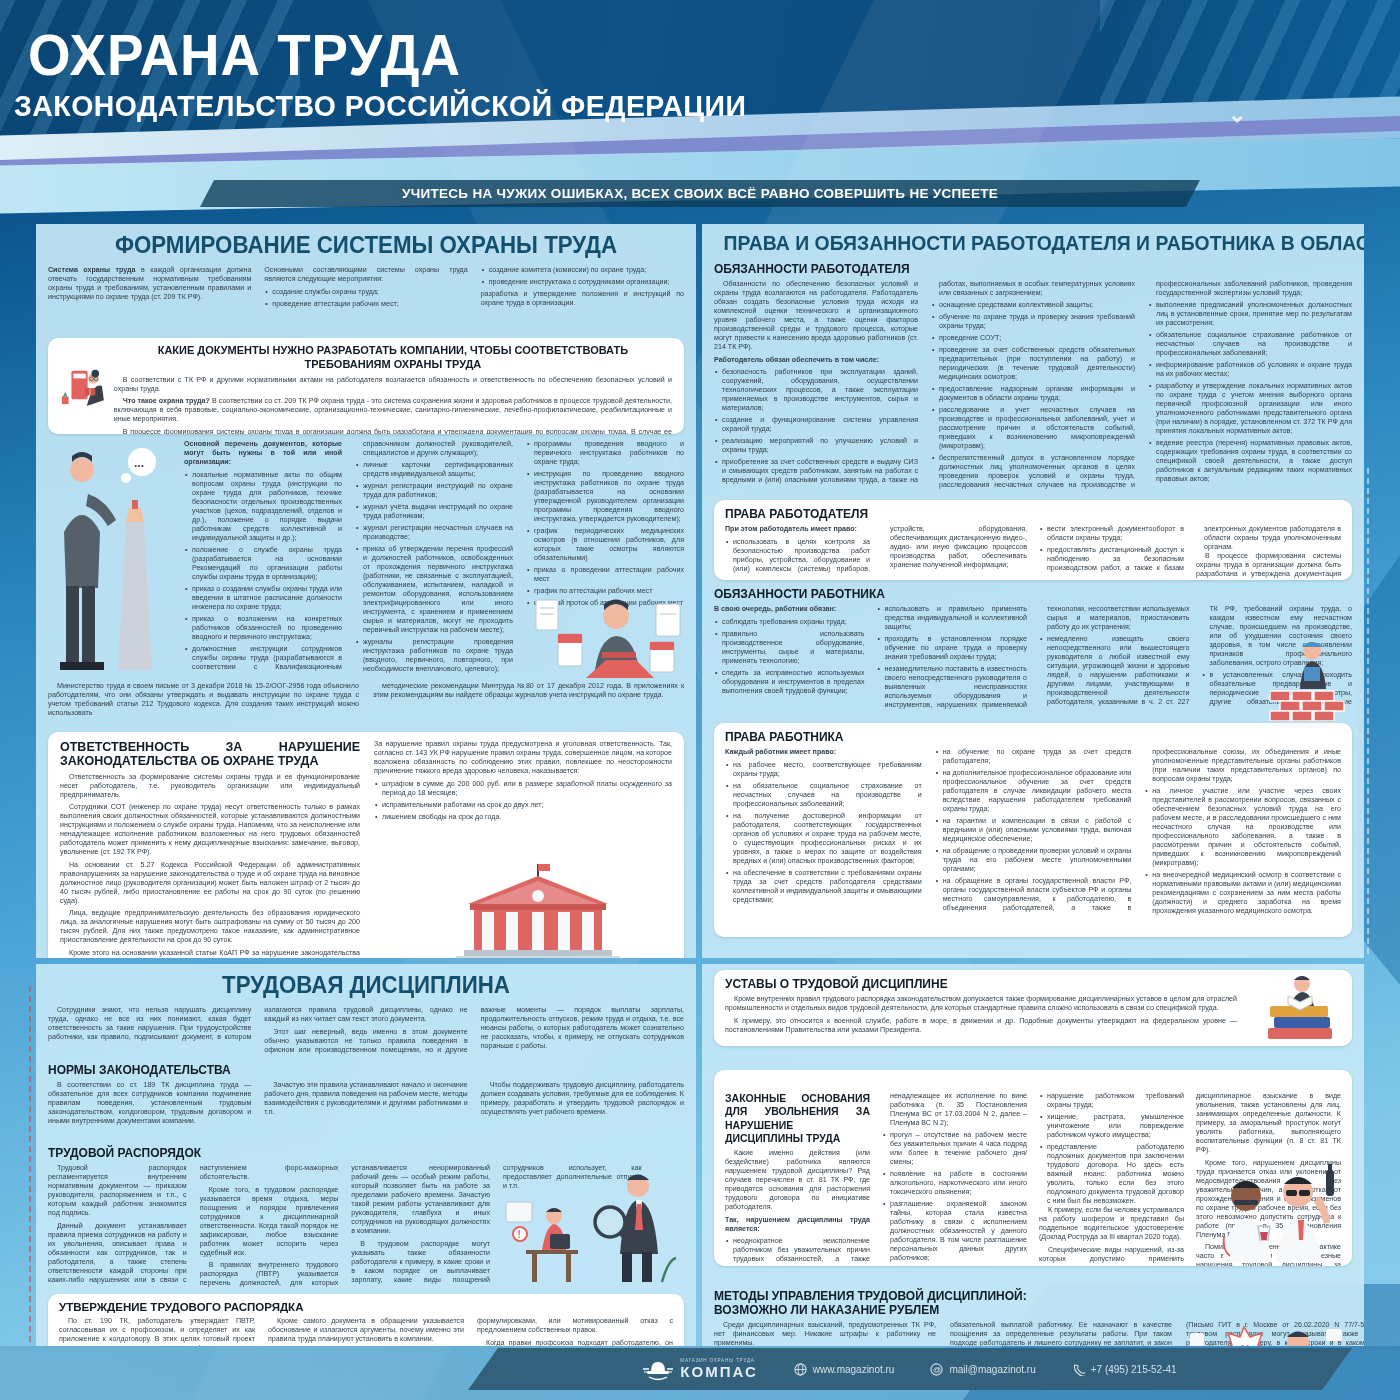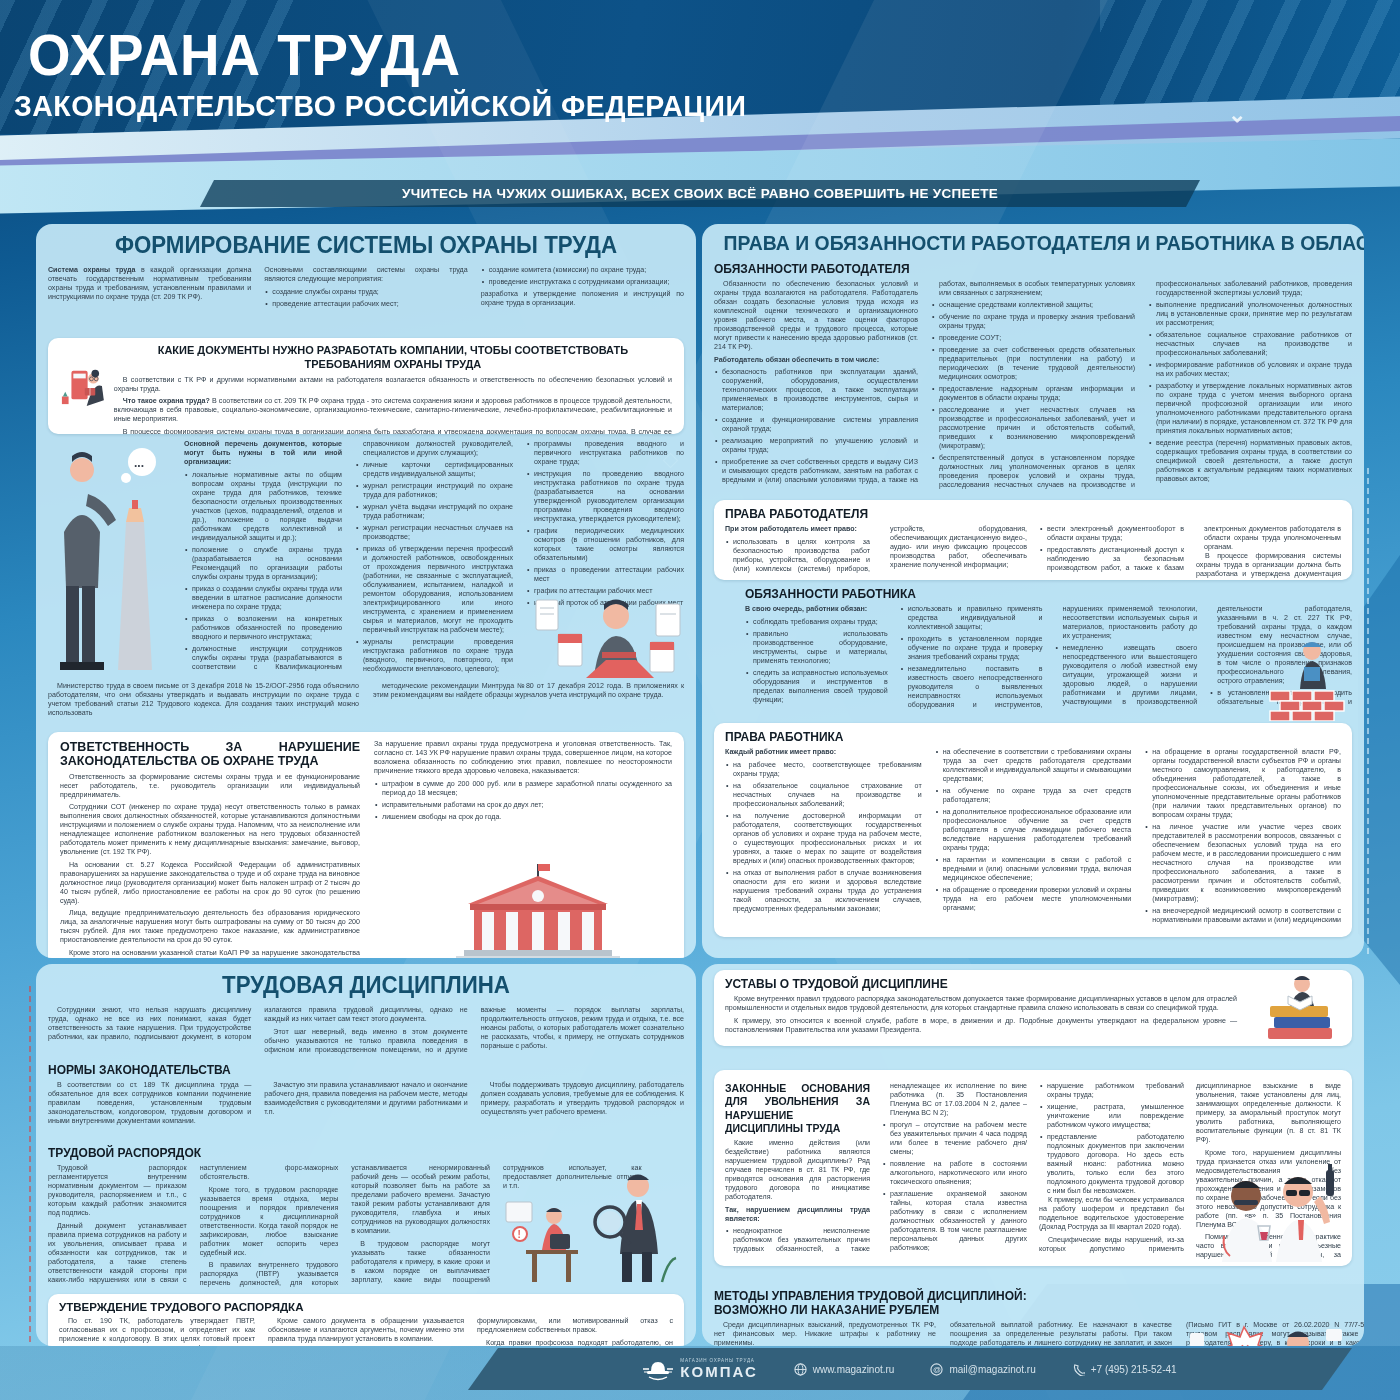--- a/index.html
+++ b/index.html
@@ -24,21 +24,21 @@
   .dmd{width:9px;height:9px;border:1.5px solid rgba(255,255,255,.55);transform:rotate(45deg);}
   .chev-char{color:rgba(255,255,255,.8);font-size:22px;font-weight:bold;}
   
   .title-wrap{position:absolute;top:22px;left:0;right:0;text-align:left;color:#fff;z-index:5;}
   .title{font-size:57px;font-weight:bold;letter-spacing:1px;margin:0;transform:scaleX(.96);}
   .subtitle{font-size:29px;font-weight:bold;letter-spacing:.5px;margin:2px 0 0;transform:scaleX(.98);}
   .slogan{position:absolute;top:180px;left:200px;right:200px;height:27px;background:rgba(12,59,88,.78);
     clip-path:polygon(14px 0,100% 0,calc(100% - 14px) 100%,0 100%);
     display:flex;align-items:center;justify-content:center;color:#fff;font-weight:bold;font-size:13.5px;letter-spacing:.3px;z-index:5;}
   
-  .panel{position:absolute;background:rgba(196,231,246,.93);border-radius:16px;padding:6px 12px;box-sizing:border-box;overflow:hidden;z-index:4;}
+  .panel{position:absolute;background:rgba(196,231,246,.93);border-radius:0;padding:6px 12px;box-sizing:border-box;overflow:hidden;z-index:4;}
   #panel-tl{left:36px;top:224px;width:660px;height:734px;}
   #panel-tr{left:702px;top:224px;width:662px;height:734px;}
   #panel-bl{left:36px;top:964px;width:660px;height:382px;}
   #panel-br{left:702px;top:964px;width:662px;height:382px;}
   .card{background:#fff;border-radius:10px;box-shadow:0 1px 3px rgba(25,75,105,.18);box-sizing:border-box;overflow:hidden;}
   h2.section{font-size:23px;font-weight:bold;color:#14506e;text-align:center;margin:2px 0 7px;transform:scaleX(.97);white-space:nowrap;}
   h2.section-sm{font-size:20px;}
   h3.card-title{font-size:11.5px;font-weight:bold;color:#111c26;margin:0 0 4px;}
   h4.sub{font-size:12px;font-weight:bold;color:#111c26;margin:0 0 4px;}
   .txt,.txt p,.txt li{font-size:7.1px;line-height:1.27;color:#32404d;text-align:justify;}
@@ -61,35 +61,35 @@
   .doc-list{position:relative;display:grid;grid-template-columns:126px 1fr;gap:10px;height:238px;margin-bottom:4px;overflow:hidden;}
   .doc-flow{height:238px;}
   .docs-man-wrap{position:absolute;right:0;bottom:0;width:152px;height:88px;}
   .fn-row{height:44px;overflow:hidden;margin-bottom:6px;}
   .resp-card{height:240px;display:grid;grid-template-columns:300px 1fr;gap:14px;padding:8px 12px;position:relative;}
   .resp-card h3{font-size:12.5px;line-height:1.15;}
   .building-wrap{position:absolute;right:56px;bottom:6px;width:180px;height:104px;}
   .emp-flow{height:214px;margin-bottom:6px;}
   .emp-rights{height:80px;padding:7px 11px;margin-bottom:7px;}
   .emp-rights .flow{height:54px;}
-  .worker-duties{position:relative;margin-bottom:8px;margin-left:31px;}
+  .worker-duties{position:relative;margin-bottom:8px;}
   .wd-flow{height:110px;}
   .builder-wrap{position:absolute;right:0;bottom:-6px;width:86px;height:88px;z-index:6;}
   .worker-rights{height:214px;padding:7px 11px;}
   .worker-rights .flow{height:184px;}
   .disc-intro{height:52px;margin-bottom:5px;}
   .norms-flow{height:46px;margin-bottom:19px;}
   .tr-grid{display:grid;grid-template-columns:1fr 186px;gap:8px;margin-bottom:6px;}
   .tr-flow{height:124px;}
   .approve-card{height:96px;padding:7px 11px;}
   .approve-card .flow{height:66px;}
   .charters-card{height:76px;padding:7px 11px;position:relative;margin-bottom:7px;}
   .charters-card .ctext{margin-right:104px;}
   .books-wrap{position:absolute;right:6px;top:2px;width:96px;height:70px;}
-  .dismissal-card{height:196px;padding:12px 11px;position:relative;margin-bottom:7px;margin-top:24px;}
+  .dismissal-card{height:196px;padding:22px 11px;position:relative;margin-bottom:7px;margin-top:24px;}
   .dismissal-card .flow{height:180px;}
   .dismissal-card h4{font-size:10.5px;margin:0 0 4px;color:#111c26;}
   .drinkers-wrap{position:absolute;right:8px;bottom:4px;width:142px;height:100px;}
   .methods{position:relative;margin-top:24px;}
   .methods h4{width:58%;line-height:1.15;margin-bottom:3px;}
   .methods-grid{display:grid;grid-template-columns:1fr 172px;gap:8px;}
   .methods-flow{height:66px;}
   
   .footer-bar{position:absolute;left:468px;top:1348px;width:884px;height:42px;background:#33607b;
     clip-path:polygon(30px 0,100% 0,calc(100% - 30px) 100%,0 100%);
@@ -353,21 +353,20 @@
     </div>
 
     <div class="card worker-rights">
       <h4 class="sub">ПРАВА РАБОТНИКА</h4>
       <div class="flow txt c3">
         <p class="b nind">Каждый работник имеет право:</p>
         <ul>
             <li>на рабочее место, соответствующее требованиям охраны труда;</li>
             <li>на обязательное социальное страхование от несчастных случаев на производстве и профессиональных заболеваний;</li>
             <li>на получение достоверной информации от работодателя, соответствующих государственных органов об условиях и охране труда на рабочем месте, о существующих профессиональных рисках и их уровнях, а также о мерах по защите от воздействия вредных и (или) опасных производственных факторов;</li>
-            <li>на отказ от выполнения работ в случае возникновения опасности для его жизни и здоровья вследствие нарушения требований охраны труда до устранения такой опасности, за исключением случаев, предусмотренных федеральными законами;</li>
             <li>на обеспечение в соответствии с требованиями охраны труда за счет средств работодателя средствами коллективной и индивидуальной защиты и смывающими средствами;</li>
             <li>на обучение по охране труда за счет средств работодателя;</li>
             <li>на дополнительное профессиональное образование или профессиональное обучение за счет средств работодателя в случае ликвидации рабочего места вследствие нарушения работодателем требований охраны труда;</li>
             <li>на гарантии и компенсации в связи с работой с вредными и (или) опасными условиями труда, включая медицинское обеспечение;</li>
             <li>на обращение о проведении проверки условий и охраны труда на его рабочем месте уполномоченными органами;</li>
             <li>на обращение в органы государственной власти РФ, органы государственной власти субъектов РФ и органы местного самоуправления, к работодателю, в объединения работодателей, а также в профессиональные союзы, их объединения и иные уполномоченные представительные органы работников (при наличии таких представительных органов) по вопросам охраны труда;</li>
             <li>на личное участие или участие через своих представителей в рассмотрении вопросов, связанных с обеспечением безопасных условий труда на его рабочем месте, и в расследовании происшедшего с ним несчастного случая на производстве или профессионального заболевания, а также в рассмотрении причин и обстоятельств событий, приведших к возникновению микроповреждений (микротравм);</li>
             <li>на внеочередной медицинский осмотр в соответствии с нормативными правовыми актами и (или) медицинскими рекомендациями с сохранением за ним места работы (должности) и среднего заработка на время прохождения указанного медицинского осмотра.</li>
           </ul>
       </div>

